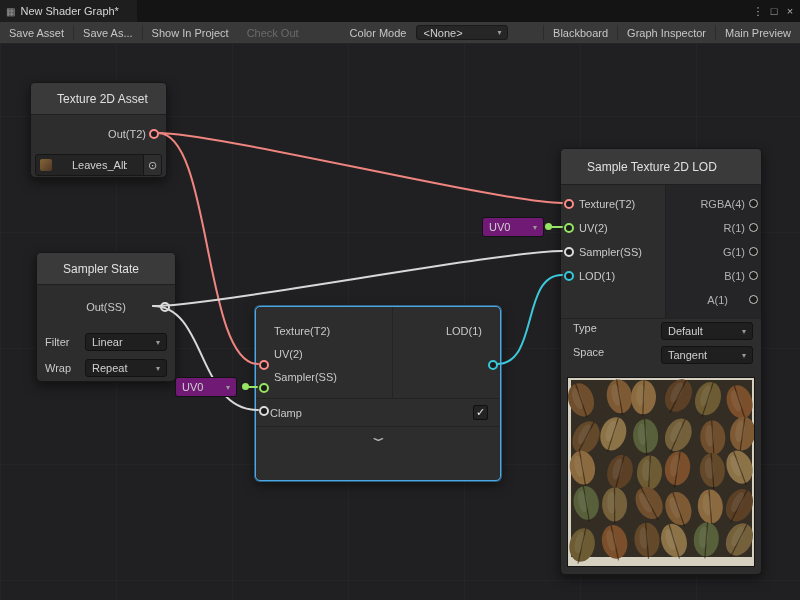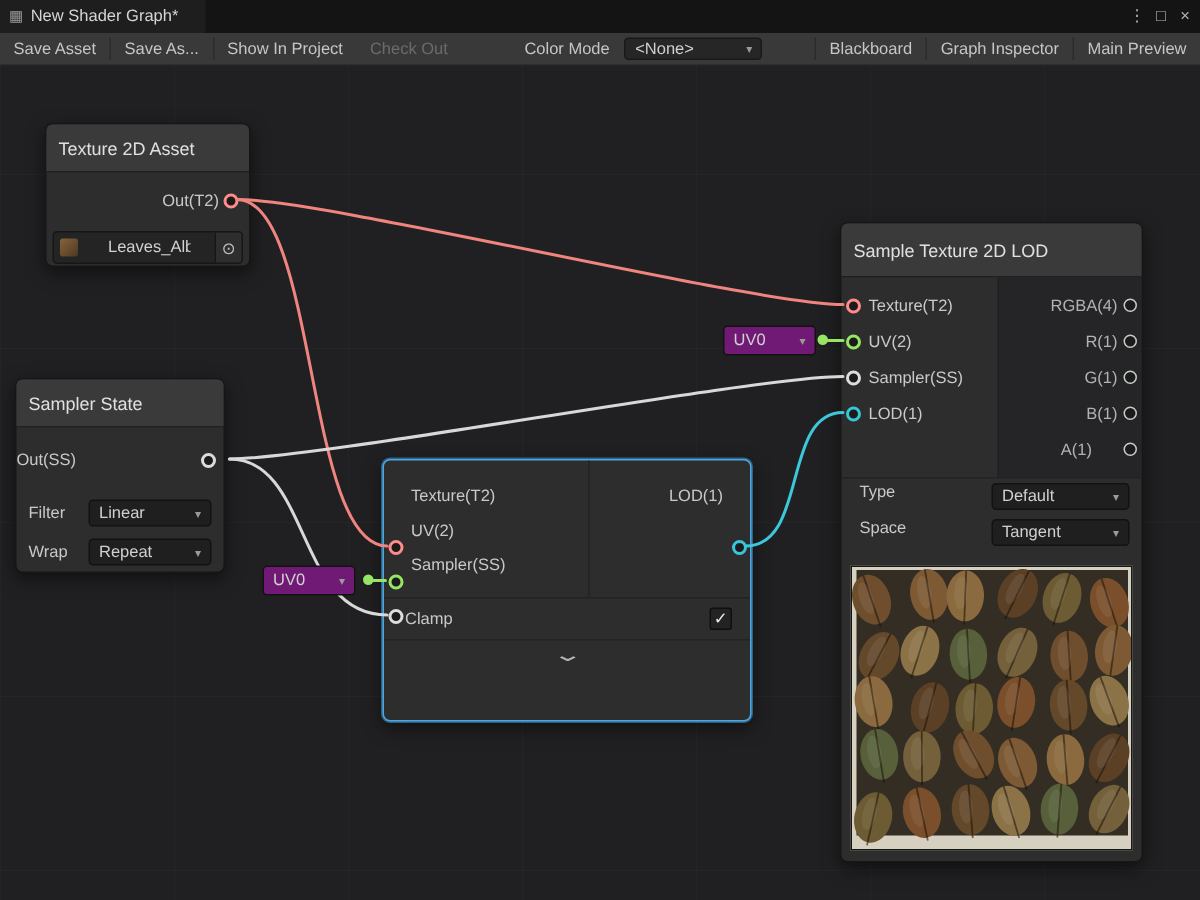--- a/index.html
+++ b/index.html
@@ -24,21 +24,21 @@
   .caret{font-size:8px;color:#9a9a9a;margin-left:6px;}
   .tb-right{margin-left:auto;display:flex;align-items:stretch;}
 
   
   .edges{position:absolute;inset:0;z-index:3;pointer-events:none;}
   .edges path{fill:none;stroke-width:2px;stroke-linecap:round;}
 
   
   .node{position:absolute;z-index:2;background:#2d2d2d;border:1px solid #161616;border-radius:5px;box-shadow:0 4px 12px rgba(0,0,0,.5);color:#c9c9c9;font-size:11px;}
   .node.selected{border-color:var(--selection,#49a8e6);box-shadow:0 0 0 1px rgba(73,168,230,.5),0 4px 12px rgba(0,0,0,.5);}
-  .nhead{background:#3a3a3a;border-bottom:1px solid #1f1f1f;border-radius:4px 4px 0 0;color:#e0e0e0;font-size:12px;display:flex;align-items:center;padding:0 8px;white-space:nowrap;overflow:hidden;}
+  .nhead{background:#3a3a3a;border-bottom:1px solid #1f1f1f;border-radius:4px 4px 0 0;color:#e0e0e0;font-size:12px;display:flex;align-items:center;padding:0 26px;white-space:nowrap;overflow:hidden;}
   .prow{display:flex;align-items:center;white-space:nowrap;}
   .plabel{pointer-events:none;}
   .dim{color:#b2b2b2;}
   .port{position:absolute;width:10px;height:10px;border-radius:50%;background:#1b1b1b;border:2px solid #999;z-index:4;cursor:crosshair;}
   .port.tex{border-color:var(--texture-port,#ff8b8b);}
   .port.vec{border-color:var(--vector-port,#8fe58f);}
   .port.samp{border-color:var(--sampler-port,#dcdcdc);}
   .port.flt{border-color:var(--float-port,#35c7d8);}
   .port.open{width:9px;height:9px;border-width:1.5px;border-color:#c6ccc6;}
   .dd{display:flex;align-items:center;justify-content:space-between;height:18px;background:#1f1f1f;border:1px solid #121212;border-radius:3px;padding:0 6px;color:#d0d0d0;cursor:pointer;white-space:nowrap;}
@@ -117,23 +117,23 @@
     <div style="padding:0 4px">
       <div class="texfield">
         <span class="thumb"></span>
         <span class="texname">Leaves_Albedo</span>
         <span class="picker">⊙</span>
       </div>
     </div>
     <span class="port tex" style="left:118px;top:46px"></span>
   </div>
 
-  <div class="node" style="left:10px;top:252px;width:140px;height:130px">
+  <div class="node" style="left:36px;top:252px;width:140px;height:130px">
     <div class="nhead" style="height:32px">Sampler State</div>
-    <div class="prow" style="height:44px;justify-content:flex-start;">
+    <div class="prow" style="height:44px;justify-content:center;">
       <span class="plabel">Out(SS)</span>
     </div>
     <div class="fr">
       <span class="flbl">Filter</span>
       <div class="dd">
         <span>Linear</span>
         <span class="caret">▾</span>
       </div>
     </div>
     <div class="fr">

